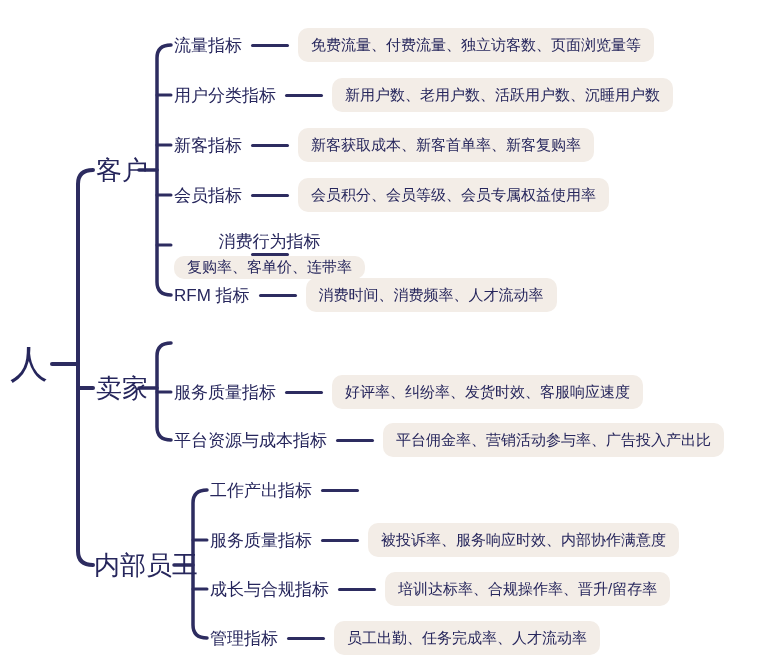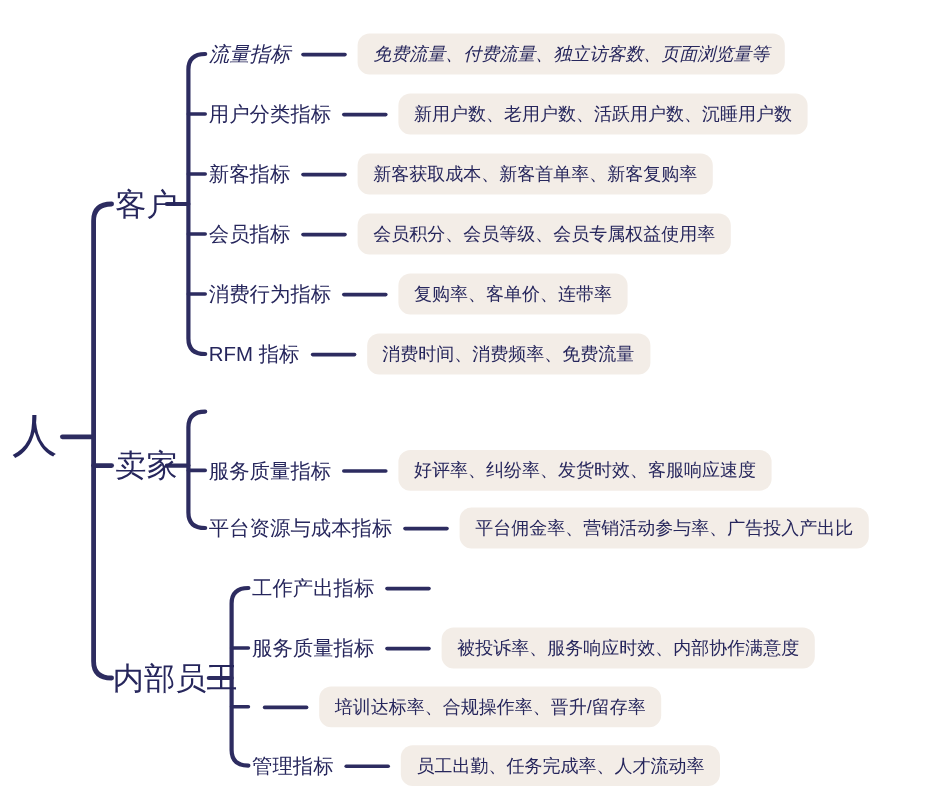--- a/index.html
+++ b/index.html
@@ -91,49 +91,49 @@
     <path d="M 193 540 H 207" stroke-width="3"></path>
     <path d="M 193 589 H 207" stroke-width="3"></path>
   </svg>
 
   <div class="node root-label" style="left:10px; top:340px;">人</div>
 
   <div class="node group-label" style="left:96px; top:155px;">客户</div>
   <div class="node group-label" style="left:96px; top:373px;">卖家</div>
   <div class="node group-label" style="left:94px; top:550px;">内部员工</div>
 
-  <div class="row" style="left:174px; top:30px;font-style:italic;">
+  <div class="row" style="left:174px; top:30px;">
     <span class="blabel">流量指标</span>
     <span class="dash"></span>
     <span class="leaf">免费流量、付费流量、独立访客数、页面浏览量等</span>
   </div>
   <div class="row" style="left:174px; top:80px;">
     <span class="blabel">用户分类指标</span>
     <span class="dash"></span>
     <span class="leaf">新用户数、老用户数、活跃用户数、沉睡用户数</span>
   </div>
   <div class="row" style="left:174px; top:130px;">
     <span class="blabel">新客指标</span>
     <span class="dash"></span>
     <span class="leaf">新客获取成本、新客首单率、新客复购率</span>
   </div>
   <div class="row" style="left:174px; top:180px;">
     <span class="blabel">会员指标</span>
     <span class="dash"></span>
     <span class="leaf">会员积分、会员等级、会员专属权益使用率</span>
   </div>
-  <div class="row" style="left:174px; top:230px;">
+  <div class="row" style="left:174px; top:230px;flex-direction:column;">
     <span class="blabel">消费行为指标</span>
     <span class="dash"></span>
     <span class="leaf">复购率、客单价、连带率</span>
   </div>
   <div class="row" style="left:174px; top:280px;">
     <span class="blabel">RFM 指标</span>
     <span class="dash"></span>
-    <span class="leaf">消费时间、消费频率、免费流量</span>
+    <span class="leaf">消费时间、消费频率、人才流动率</span>
   </div>
 
   <div class="row" style="left:174px; top:377px;">
     <span class="blabel">服务质量指标</span>
     <span class="dash"></span>
     <span class="leaf">好评率、纠纷率、发货时效、客服响应速度</span>
   </div>
   <div class="row" style="left:174px; top:425px;">
     <span class="blabel">平台资源与成本指标</span>
     <span class="dash"></span>
@@ -143,20 +143,21 @@
   <div class="row" style="left:210px; top:475px;">
     <span class="blabel">工作产出指标</span>
     <span class="dash"></span>
   </div>
   <div class="row" style="left:210px; top:525px;">
     <span class="blabel">服务质量指标</span>
     <span class="dash"></span>
     <span class="leaf">被投诉率、服务响应时效、内部协作满意度</span>
   </div>
   <div class="row" style="left:210px; top:574px;">
+    <span class="blabel">成长与合规指标</span>
     <span class="dash"></span>
     <span class="leaf">培训达标率、合规操作率、晋升/留存率</span>
   </div>
   <div class="row" style="left:210px; top:623px;">
     <span class="blabel">管理指标</span>
     <span class="dash"></span>
     <span class="leaf">员工出勤、任务完成率、人才流动率</span>
   </div>
 
 </div>

